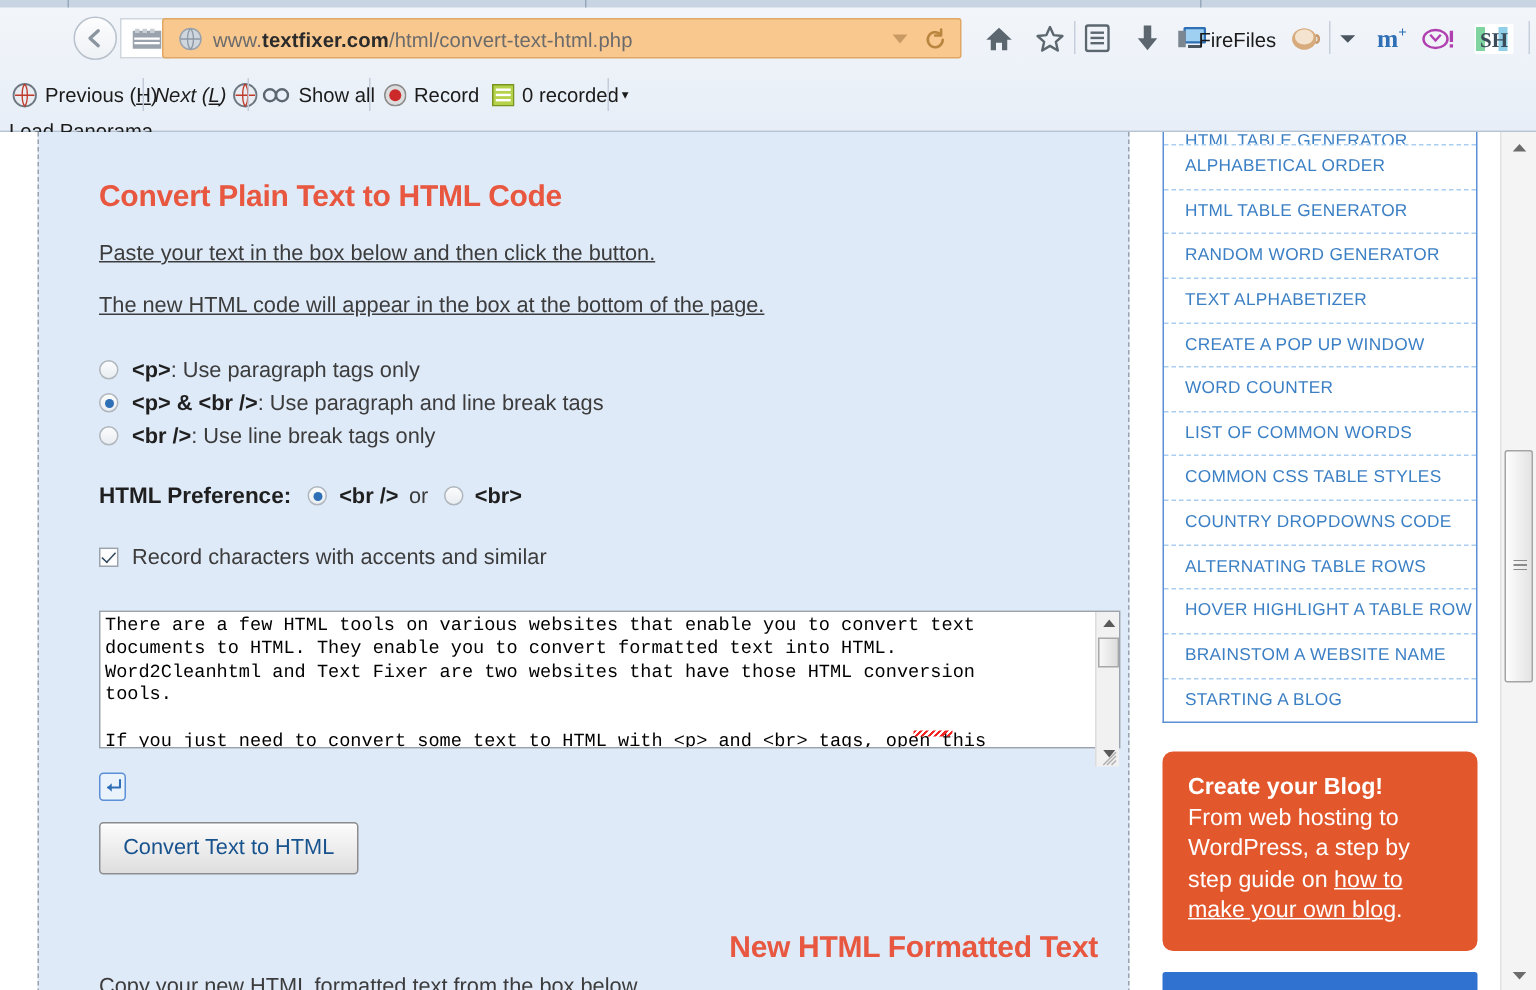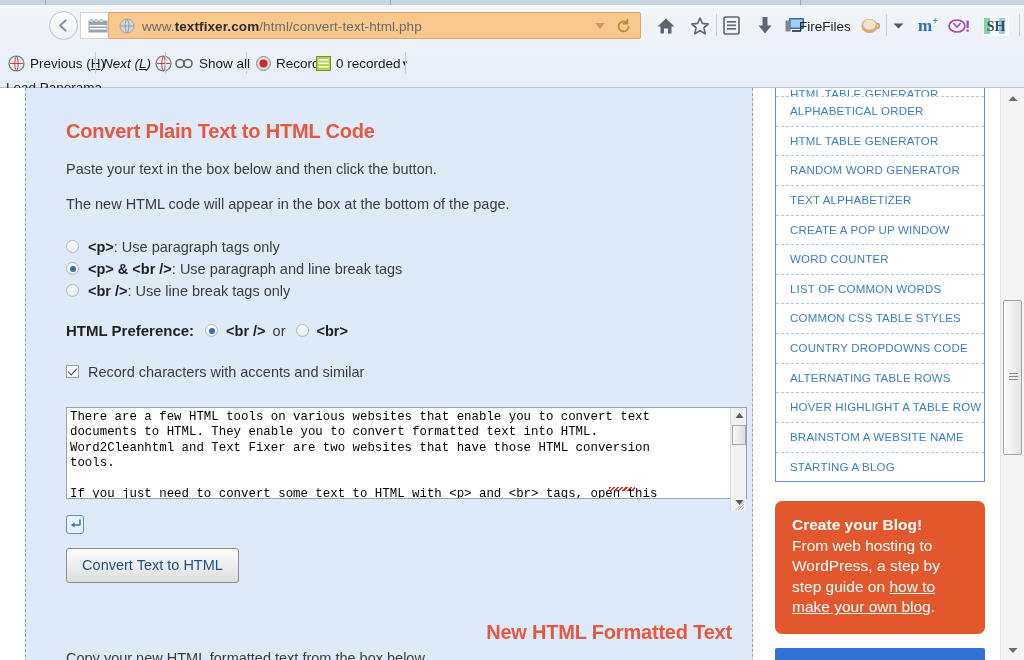--- a/index.html
+++ b/index.html
@@ -99,21 +99,21 @@
   h1.page-title{
     margin:0;padding:32px 0 0 20px;
     font-size:20px;font-weight:bold;color:#e8573f;letter-spacing:-.2px;
   }
   h2.sub-title{
     margin:0;padding:0 0 0 20px;
     font-size:20px;font-weight:bold;color:#e8573f;letter-spacing:-.2px;text-align:right;
   }
   p.body-text{
     margin:0;padding:18px 0 0 20px;
-    font-size:14.5px;color:#3c3c3c;line-height:1.2;
+    font-size:14.5px;color:#3c3c3c;line-height:1.2;text-decoration:underline;
   }
 
   .options{padding:22px 0 0 20px;}
   .optrow{display:flex;align-items:center;height:22px;font-size:14.5px;color:#3c3c3c;}
   .optrow .lbl{margin-left:9px;}
   .optrow .lbl b{font-weight:bold;color:#1f1f1f;}
 
   .radio{
     width:13px;height:13px;border-radius:50%;
     border:1px solid #b0b6bd;background:linear-gradient(#fbfcfd,#e9edf1);
@@ -406,21 +406,21 @@
       <div class="r2sep" style="left:246px;"></div>
 
       <div class="r2item" style="left:256px;">
         <svg width="15" height="15" viewBox="0 0 15 15">
           <circle cx="7.5" cy="7.5" r="7" fill="#dcdcdc" stroke="#8a8a8a" stroke-width="1"></circle>
           <circle cx="7.5" cy="7.5" r="4" fill="#cc2a2a"></circle>
         </svg>
         <span style="margin-left:5px;">Record</span>
       </div>
 
-      <div class="r2item" style="left:316px;">
+      <div class="r2item" style="left:328px;">
         <svg width="15" height="15" viewBox="0 0 15 15">
           <rect x="0.5" y="0.5" width="14" height="14" fill="#b5d24a" stroke="#7a9422" stroke-width="1"></rect>
           <rect x="2.5" y="3" width="10" height="1.6" fill="#ffffff"></rect>
           <rect x="2.5" y="6.5" width="10" height="1.6" fill="#ffffff"></rect>
           <rect x="2.5" y="10" width="10" height="1.6" fill="#ffffff"></rect>
         </svg>
         <span style="margin-left:5px;">0 recorded</span>
         <span style="margin-left:2px;font-size:9px;">▾</span>
       </div>
 

